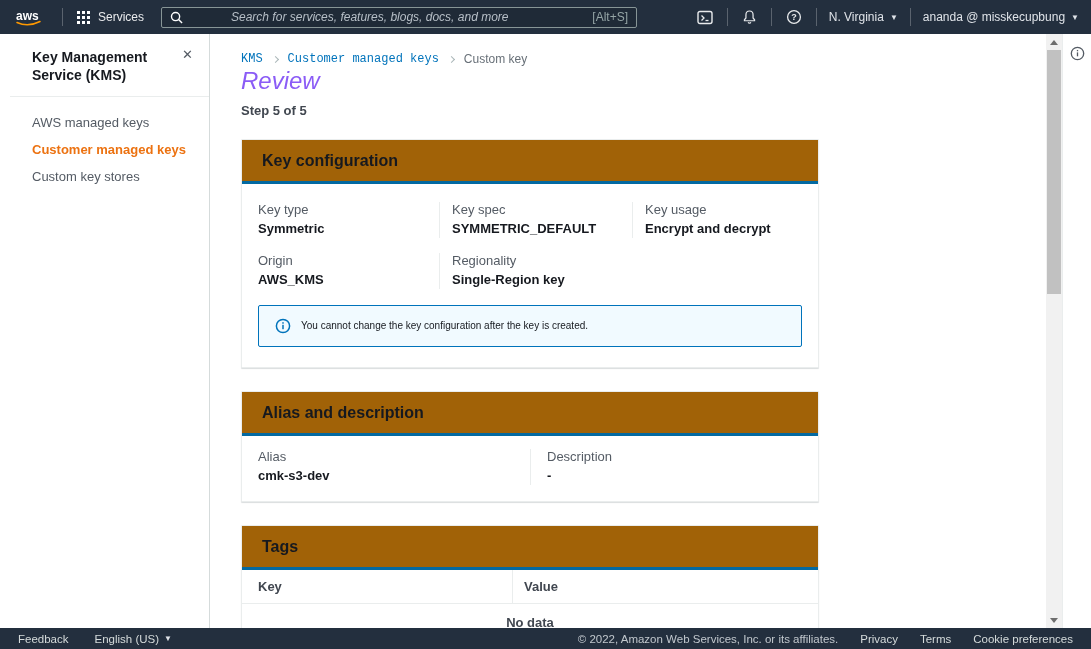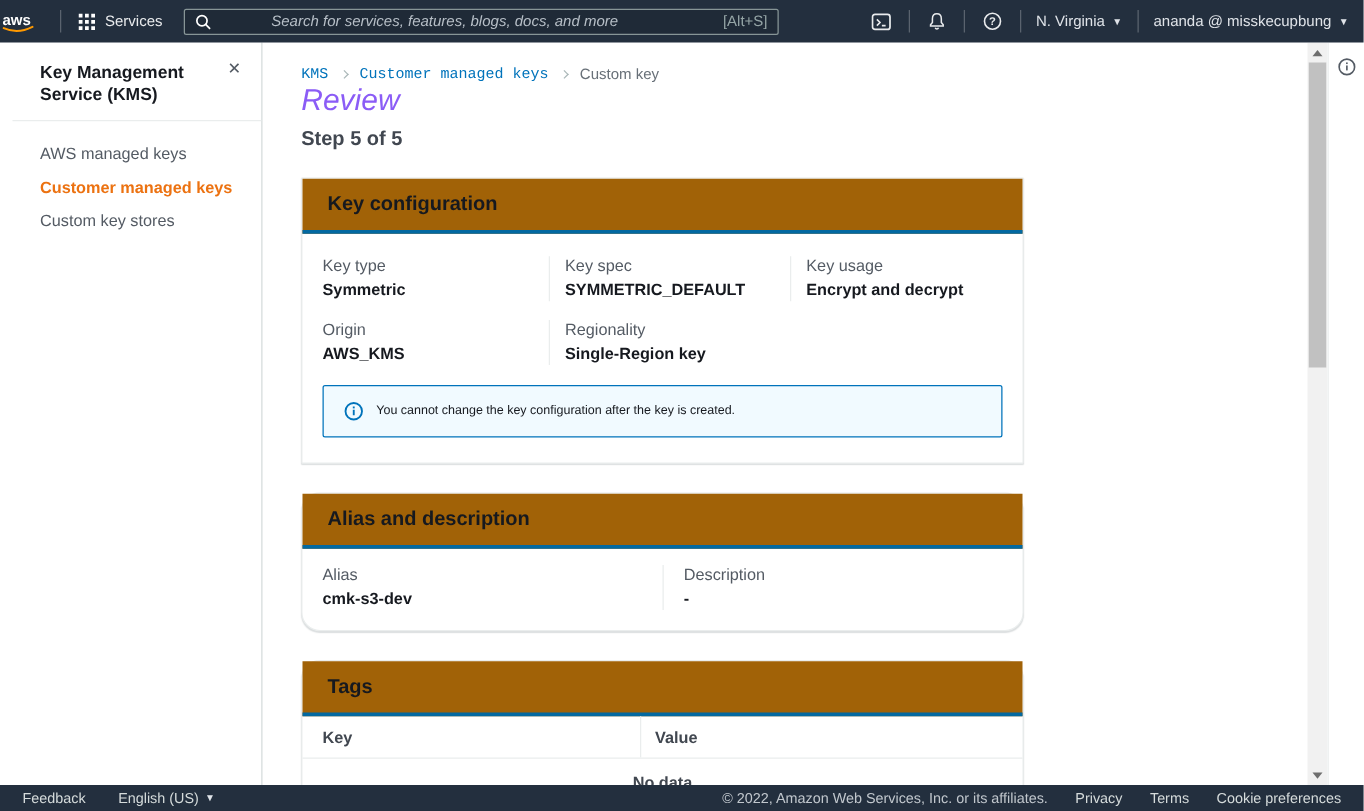--- a/index.html
+++ b/index.html
@@ -3,21 +3,21 @@
 <meta charset="utf-8">
 <style>
   * { margin:0; padding:0; box-sizing:border-box; }
   html,body { width:1091px; height:649px; overflow:hidden; }
   body { font-family:"Liberation Sans", sans-serif; background:#fff; position:relative; }
 
   
   .topbar { position:absolute; top:0; left:0; width:1091px; height:34px; background:#232f3e;
             display:flex; align-items:center; color:#e9ebed; font-size:12px; z-index:5; }
   .tb-left { display:flex; align-items:center; }
-  .aws-logo { margin-left:0; display:flex; align-items:center; cursor:pointer; }
+  .aws-logo { margin-left:14px; display:flex; align-items:center; cursor:pointer; }
   .tb-sep { width:1px; height:18px; background:rgba(255,255,255,.25); margin:0 14px 0 18px; }
   .services { display:flex; align-items:center; gap:8px; cursor:pointer; }
   .grid-dot { width:3px; height:3px; background:#fff; display:inline-block; margin:0 10px 10px 0;
               box-shadow:5px 0 #fff,10px 0 #fff,0 5px #fff,5px 5px #fff,10px 5px #fff,0 10px #fff,5px 10px #fff,10px 10px #fff; }
   .grid-wrap { width:13px; height:13px; }
   .searchbox { position:relative; margin-left:17px; width:476px; height:21px; border:1px solid #879596;
                border-radius:2px; background:#1f2a37; display:flex; align-items:center; padding:0 8px;gap:40px; }
   .searchbox input { flex:1; background:transparent; border:none; outline:none; color:#e9ebed;
                      font-size:12px; font-style:italic; margin-left:8px; font-family:inherit; }
   .searchbox input::placeholder { color:#b7bfc7; font-style:italic; }
@@ -43,25 +43,25 @@
   .content { position:absolute; top:34px; left:211px; right:0; bottom:21px; background:#fff; overflow:hidden; }
   .main { padding:18px 0 0 30px; width:608px; }
 
   .breadcrumb { display:flex; align-items:center; font-size:12px; gap:8px; }
   .breadcrumb a { color:#0073bb; text-decoration:none; cursor:pointer;font-family:Liberation Mono, monospace; }
   .crumb-sep { width:5px; height:5px; border-right:1.5px solid #aab7b8; border-top:1.5px solid #aab7b8;
                transform:rotate(45deg); display:inline-block; margin:0 2px; }
   .crumb-current { color:#687078; }
 
   .page-title { font-size:24px; font-weight:400; color:#8b5cf6; line-height:30px;font-style:italic; }
-  .page-step { font-size:16px; font-weight:bold; color:#414750; margin-top:7px; }
+  .page-step { font-size:13px; font-weight:bold; color:#414750; margin-top:7px; }
 
   .card { width:578px; border:1px solid #eaeded; background:#fff; margin-top:21px;
           box-shadow:0 1px 1px rgba(0,28,36,.15); border-radius:1px; }
-  .card + .card { margin-top:23px;border-radius:15px; }
+  .card + .card { margin-top:23px; }
   .card-header { background:#a16207; border-bottom:3px solid #0369a1; padding:11px 20px; }
   .card-header h2 { font-size:16px; font-weight:bold; color:#16191f; line-height:19px; }
 
   .field-label { font-size:13px; color:#545b64; line-height:16px; }
   .field-value { font-size:13px; color:#16191f; font-weight:bold; line-height:18px; margin-top:2px; }
 
   .kc-grid { display:grid; grid-template-columns:181px 193px 1fr; row-gap:15px; padding:18px 16px 2px; }
   .kc-cell.bl { border-left:1px solid #eaeded; padding-left:12px; }
   .kc-cell { min-height:36px; }
 

